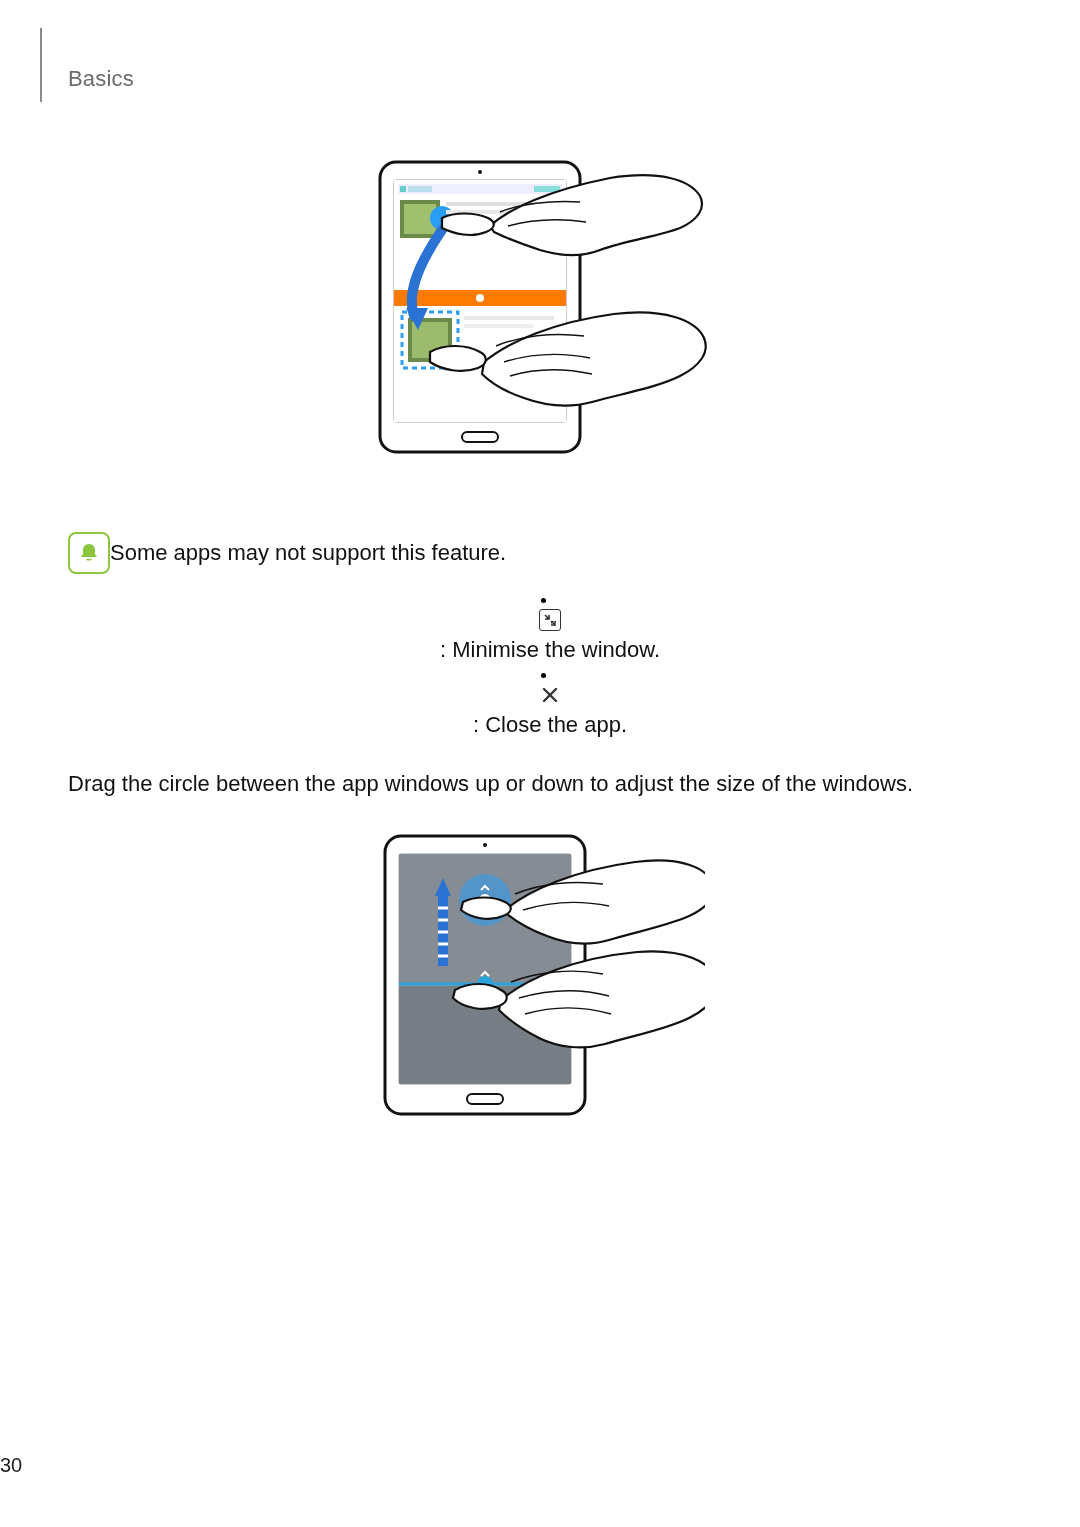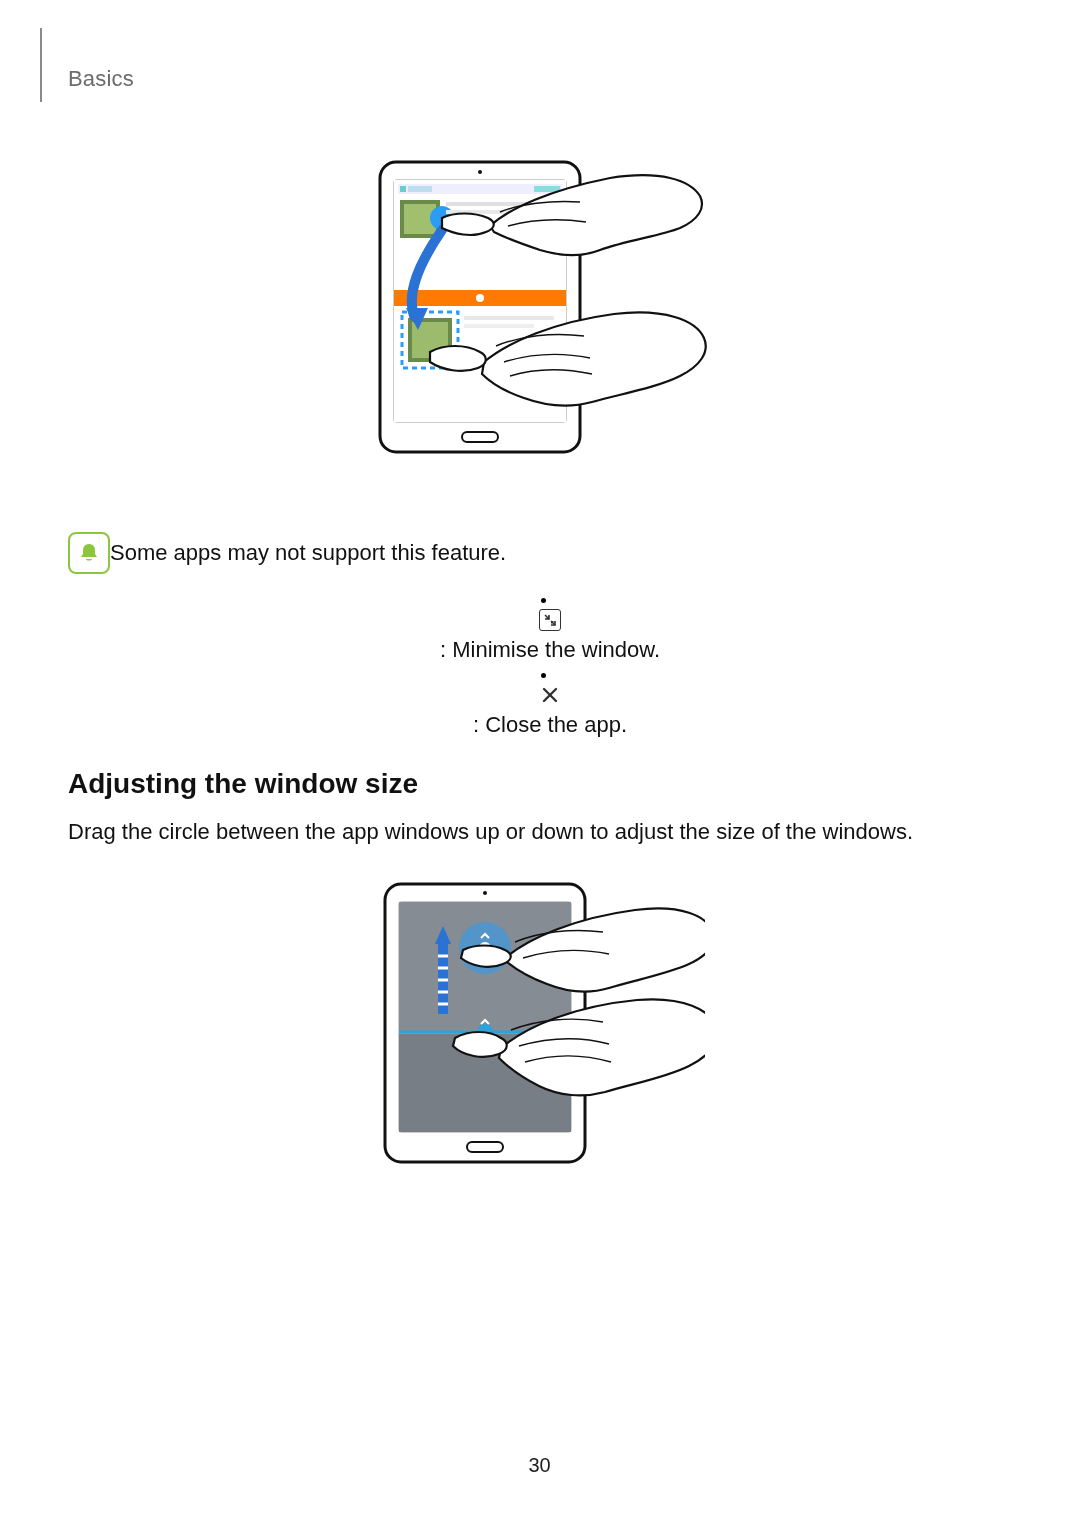--- a/index.html
+++ b/index.html
@@ -105,21 +105,20 @@
   .body-text {
     font-size: 22px;
     line-height: 1.45;
     margin: 16px 0 30px 0;
   }
 
   .page-number {
     position: absolute;
     bottom: 50px;
     left: 0; right: 1px;
-    text-align: center;
     font-size: 20px;
     color: #222;
   }
 </style>
 </head>
 <body>
 
 <div class="page">
 
   <div class="header-container">
@@ -214,21 +213,20 @@
       <span class="x-icon">
         <svg width="18" height="18" viewBox="0 0 18 18">
           <line x1="3" y1="3" x2="15" y2="15" stroke="#333" stroke-width="2.4" stroke-linecap="round"></line>
           <line x1="15" y1="3" x2="3" y2="15" stroke="#333" stroke-width="2.4" stroke-linecap="round"></line>
         </svg>
       </span>
       <span> : Close the app.</span>
     </li>
   </ul>
 
-  <h2 class="section-heading">Adjusting the window size</h2>
   <p class="body-text">Drag the circle between the app windows up or down to adjust the size of the windows.</p>
 
   <div class="illus">
     <svg width="330" height="300" viewBox="0 0 330 300">
 
       <rect x="10" y="6" width="200" height="278" rx="16" fill="#fff" stroke="#111" stroke-width="3"></rect>
       <rect x="24" y="24" width="172" height="230" rx="3" fill="#9aa1a8" stroke="#bbb" stroke-width="1.5"></rect>
       <circle cx="110" cy="15" r="2" fill="#111"></circle>
       <rect x="92" y="264" width="36" height="10" rx="5" fill="none" stroke="#111" stroke-width="2"></rect>
 

